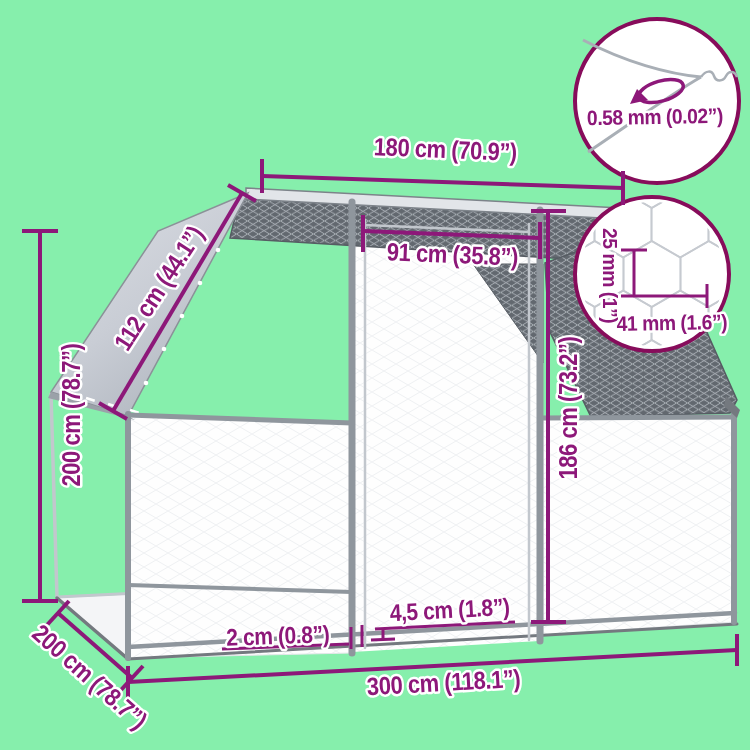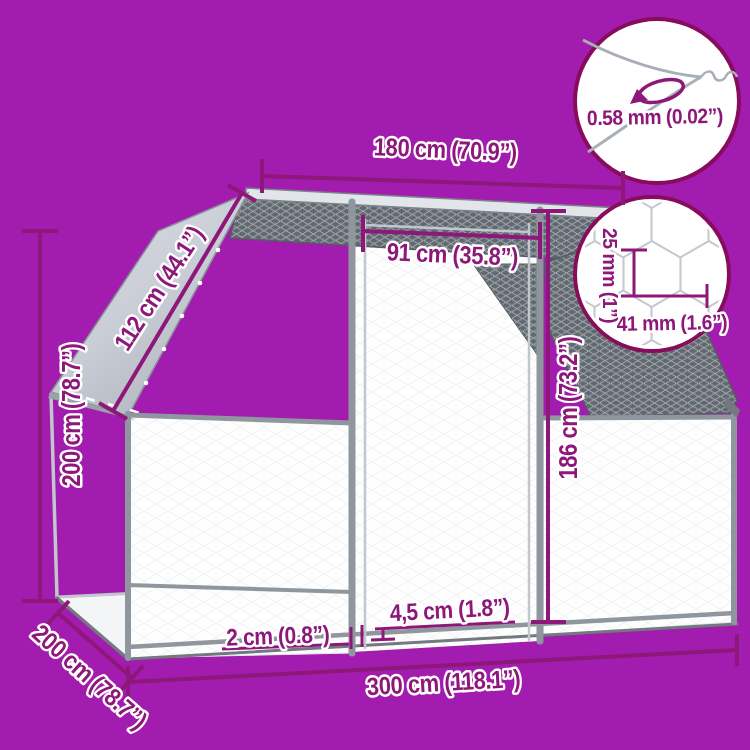--- a/index.html
+++ b/index.html
@@ -1,16 +1,16 @@
 <!DOCTYPE html>
 <html><head>
 <meta charset="utf-8">
 <style>
   html,body{margin:0;padding:0;background:#ffffff;}
-  .stage{width:750px;height:750px;position:relative;background:#a21caf;overflow:hidden;}
+  .stage{width:750px;height:750px;position:relative;background:#86efac;overflow:hidden;}
   svg text{font-family:"Liberation Sans","DejaVu Sans",sans-serif;font-weight:bold;}
   .dimtxt{fill:#8D1879;paint-order:stroke;stroke:#ffffff;stroke-width:5px;stroke-linejoin:round;letter-spacing:-0.5px;}
   .dimln{stroke:#8D1879;stroke-width:4;fill:none;}
   .dimln-thin{stroke:#8D1879;stroke-width:3;fill:none;}
   .frame{stroke:#8f969d;fill:none;stroke-linecap:round;}
   .frame-dark{stroke:#74797f;fill:none;stroke-linecap:round;}
   .frame-light{stroke:#c2c7cd;fill:none;stroke-linecap:round;}
 </style>
 </head>
 <body>

